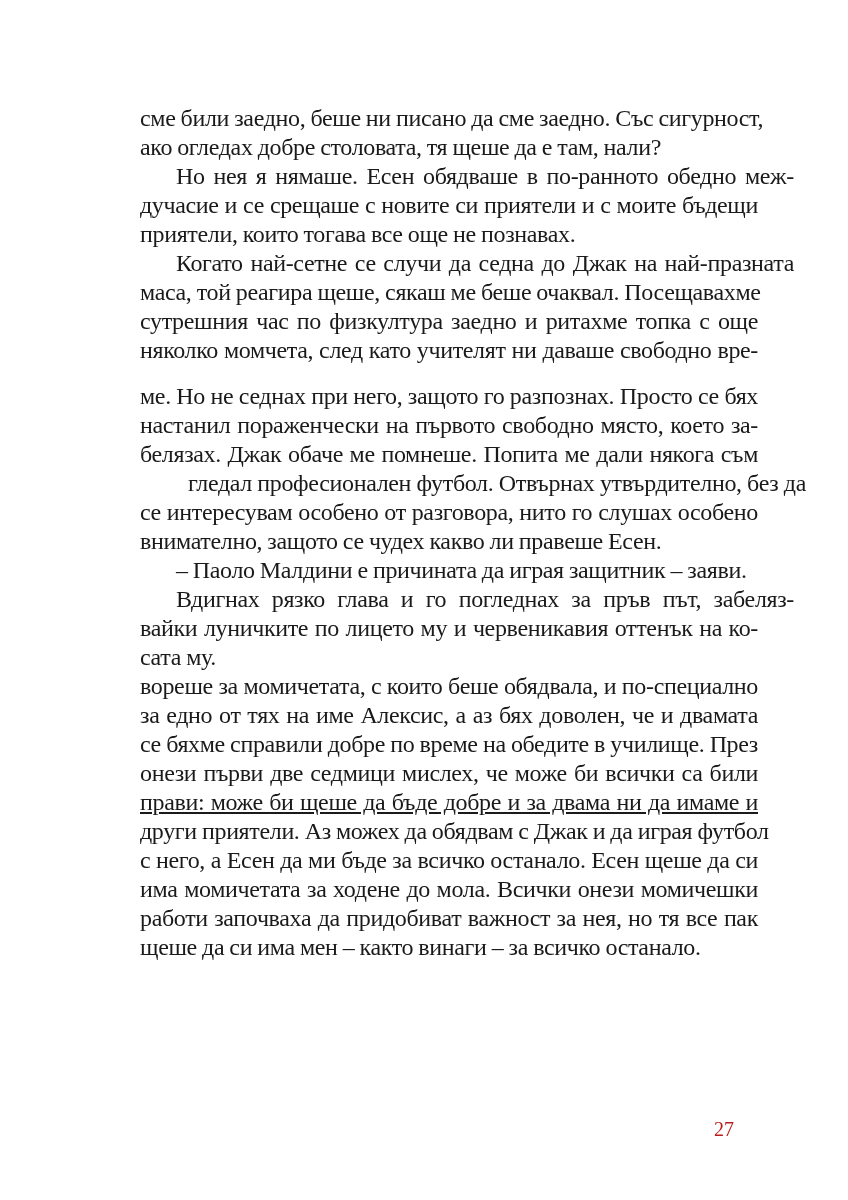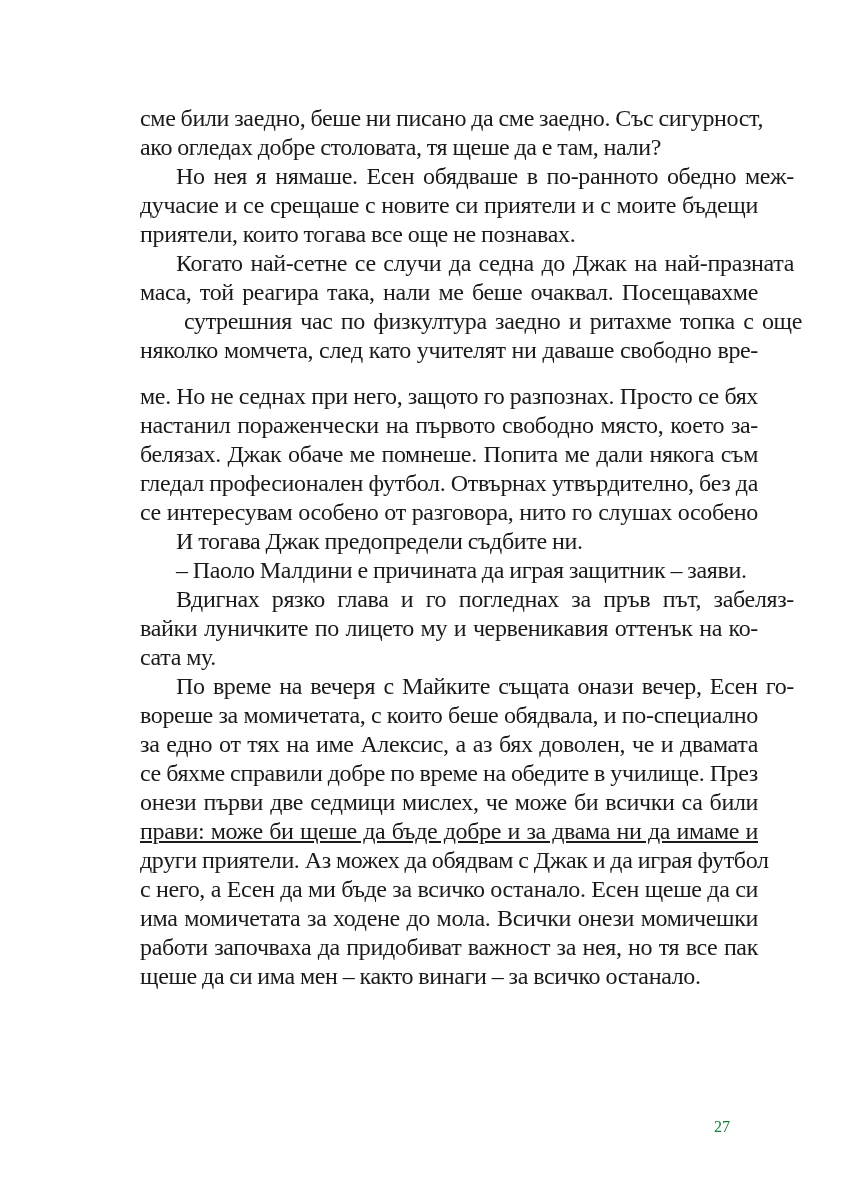--- a/index.html
+++ b/index.html
@@ -45,62 +45,59 @@
   .line.indent {
     padding-left: 36px;
   }
   .page-number {
     position: absolute;
     left: 714px;
     top: 1118px;
     width: 40px;
     text-align: left;
     font-family: "Liberation Serif", "DejaVu Serif", serif;
-    font-size: 16px;
-    color: #15803d;
+    font-size: 20px;
+    color: #b91c1c;
   }
 </style>
 </head>
 <body>
 
 <div class="page">
   <div class="text-block" id="text-block">
       <div>
         <span class="line" style="display: block; width: 618px;">сме били заедно, беше ни писано да сме заедно. Със сигурност,</span>
         <span class="line last" style="display: block; width: 618px;">ако огледах добре столовата, тя щеше да е там, нали?</span>
       </div>
       <div>
         <span class="line indent" style="display: block; width: 618px;">Но нея я нямаше. Есен обядваше в по-ранното обедно меж-</span>
         <span class="line" style="display: block; width: 618px;">дучасие и се срещаше с новите си приятели и с моите бъдещи</span>
         <span class="line last" style="display: block; width: 618px;">приятели, които тогава все още не познавах.</span>
       </div>
       <div>
         <span class="line indent" style="display: block; width: 618px;">Когато най-сетне се случи да седна до Джак на най-празната</span>
-        <span class="line" style="display: block; width: 618px;">маса, той реагира така, нали ме беше очаквал. Посещавахме</span>
-        <span class="line" style="display: block; width: 618px; margin-left: 44px;">сутрешния час по физкултура заедно и ритахме топка с още</span>
+        <span class="line" style="display: block; width: 618px;">маса, той реагира щеше, сякаш ме беше очаквал. Посещавахме</span>
+        <span class="line" style="display: block; width: 618px;">сутрешния час по физкултура заедно и ритахме топка с още</span>
         <span class="line" style="display: block; width: 618px;">няколко момчета, след като учителят ни даваше свободно вре-</span>
         <span class="line" style="display: block; width: 618px; margin-top: 17px;">ме. Но не седнах при него, защото го разпознах. Просто се бях</span>
         <span class="line" style="display: block; width: 618px;">настанил пораженчески на първото свободно място, което за-</span>
         <span class="line" style="display: block; width: 618px;">белязах. Джак обаче ме помнеше. Попита ме дали някога съм</span>
-        <span class="line" style="display: block; width: 618px;">гледал професионален футбол. Отвърнах утвърдително, без да</span>
+        <span class="line" style="display: block; width: 618px; margin-left: 48px;">гледал професионален футбол. Отвърнах утвърдително, без да</span>
         <span class="line" style="display: block; width: 618px;">се интересувам особено от разговора, нито го слушах особено</span>
-      </div>
-      <div>
-        <span class="line indent last" style="display: block; width: 618px;">И тогава Джак предопредели съдбите ни.</span>
+        <span class="line last" style="display: block; width: 618px;">внимателно, защото се чудех какво ли правеше Есен.</span>
       </div>
       <div>
         <span class="line indent last" style="display: block; width: 618px;">– Паоло Малдини е причината да играя защитник – заяви.</span>
       </div>
       <div>
         <span class="line indent" style="display: block; width: 618px;">Вдигнах рязко глава и го погледнах за пръв път, забеляз-</span>
         <span class="line" style="display: block; width: 618px;">вайки луничките по лицето му и червеникавия оттенък на ко-</span>
         <span class="line last" style="display: block; width: 618px;">сата му.</span>
       </div>
       <div>
-        <span class="line indent" style="display: block; width: 618px;">По време на вечеря с Майките същата онази вечер, Есен го-</span>
         <span class="line" style="display: block; width: 618px;">вореше за момичетата, с които беше обядвала, и по-специално</span>
         <span class="line" style="display: block; width: 618px;">за едно от тях на име Алексис, а аз бях доволен, че и двамата</span>
         <span class="line" style="display: block; width: 618px;">се бяхме справили добре по време на обедите в училище. През</span>
         <span class="line" style="display: block; width: 618px;">онези първи две седмици мислех, че може би всички са били</span>
         <span class="line" style="display: block; width: 618px; text-decoration: underline;">прави: може би щеше да бъде добре и за двама ни да имаме и</span>
         <span class="line" style="display: block; width: 618px;">други приятели. Аз можех да обядвам с Джак и да играя футбол</span>
         <span class="line" style="display: block; width: 618px;">с него, а Есен да ми бъде за всичко останало. Есен щеше да си</span>
         <span class="line" style="display: block; width: 618px;">има момичетата за ходене до мола. Всички онези момичешки</span>
         <span class="line" style="display: block; width: 618px;">работи започваха да придобиват важност за нея, но тя все пак</span>
         <span class="line last" style="display: block; width: 618px;">щеше да си има мен – както винаги – за всичко останало.</span>

